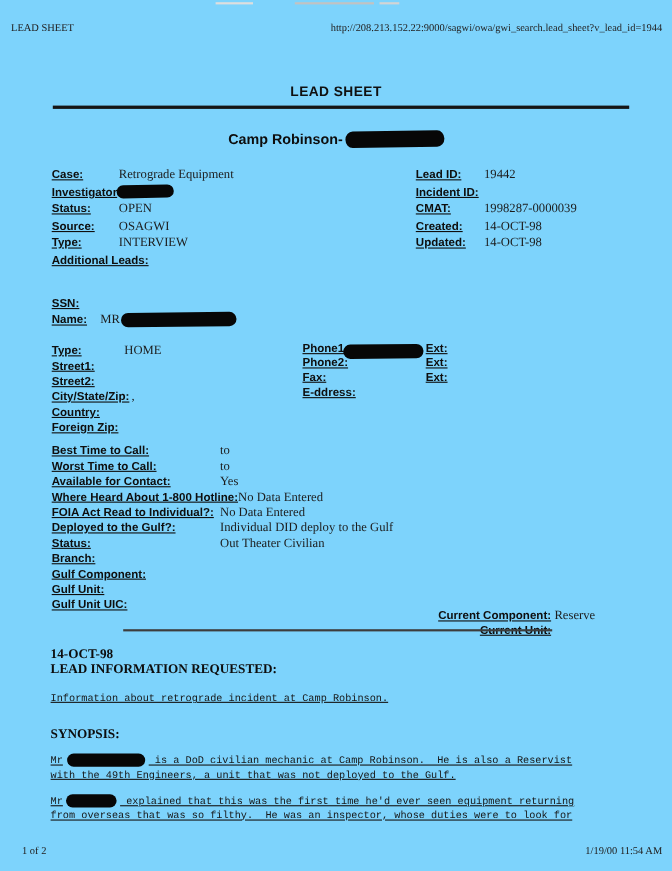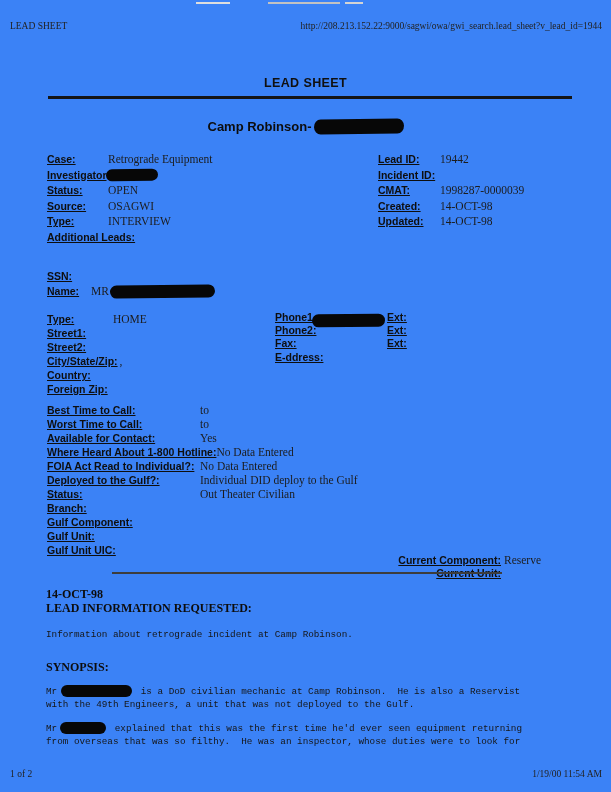--- a/index.html
+++ b/index.html
@@ -1,18 +1,18 @@
 <!DOCTYPE html>
 <html><head>
 <meta charset="utf-8">
 <style>
   * { margin:0; padding:0; box-sizing:border-box; }
   html,body { background:#fff; }
   .page {
-    position:relative; width:611px; height:792px; background:#3b82f6;
+    position:relative; width:611px; height:792px; background:#7dd3fc;
     font-family:"Liberation Serif", serif; color:#141414; overflow:hidden;
   }
   .artifact { position:absolute; height:2px; background:#c2c2c2; top:2px; }
   .print-header {
     position:absolute; top:21px; left:10px; right:9px;
     display:flex; justify-content:space-between;
     font:9.5px "Liberation Serif", serif; color:#222;
   }
   .doc-title {
     position:absolute; top:76px; left:0; width:100%; text-align:center;
@@ -41,28 +41,28 @@
   .prow { display:flex; align-items:flex-start; height:13.2px; }
   .plbl { width:37px; flex:none; }
   .pval { width:75px; flex:none; }
   .details    { position:absolute; top:402px; left:47px; line-height:13.1px; white-space:nowrap; }
   .current    { position:absolute; top:507px; left:330px; width:233px;margin-top:47px; }
   .crow { display:flex; align-items:baseline; height:13.1px; }
   .clbl { flex:1; text-align:right; }
   .cval { width:62px; padding-left:3px; flex:none; }
   .hr2 { position:absolute; top:572px; left:112px; width:390px; height:1.5px; background:#3d3d3d; }
   .bserif { font:bold 12px/13.5px "Liberation Serif", serif; color:#0d0d0d; }
-  .mono { font:9.3px/13px "Liberation Mono", monospace; color:#161616; white-space:pre-wrap; }
+  .mono { font:9.3px/13px "Liberation Mono", monospace; color:#161616; white-space:pre-wrap;text-decoration:underline; }
   .lead-section { position:absolute; top:588px; left:46px; right:20px; }
   .lead-body { margin-top:13px; }
   .synopsis { position:absolute; top:661px; left:46px; right:18px; }
   .syn-para1 { margin-top:10px; }
   .syn-para2 { margin-top:11px; }
   .print-footer {
-    position:absolute; top:769px; left:10px; right:9px;
+    position:absolute; top:769px; left:20px; right:9px;
     display:flex; justify-content:space-between;
     font:9.5px "Liberation Serif", serif; color:#222;
   }
 </style>
 </head>
 <body>
 
 <div class="page">
 
   <div class="artifact" style="left:268px;width:72px;"></div>

